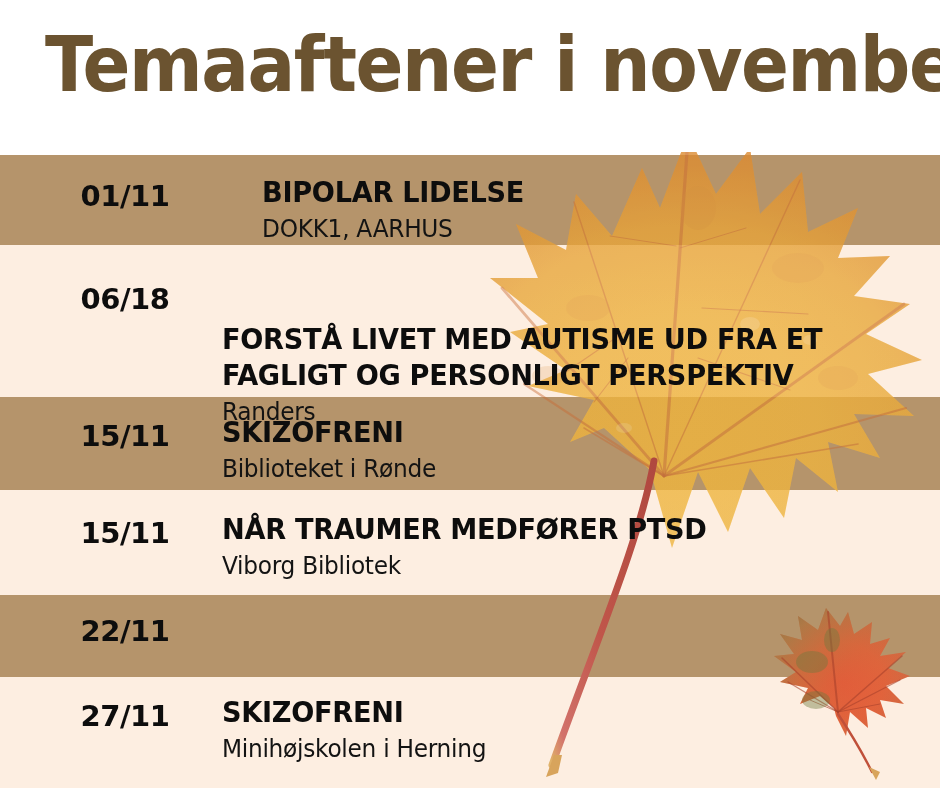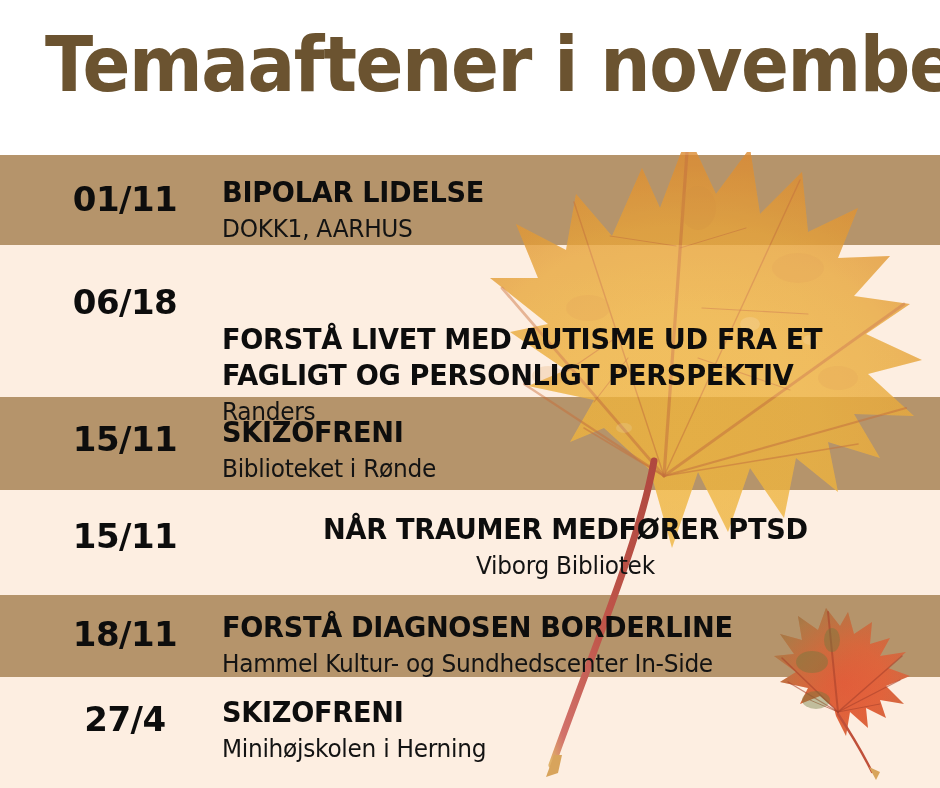--- a/index.html
+++ b/index.html
@@ -64,21 +64,21 @@
     position:absolute;
     left:0; width:940px;
     display:block;
   }
   .entry-date {
     position:absolute;
     left:50px;
     width:150px;
     text-align:center;
     font-family:"DejaVu Sans", sans-serif;
-    font-size:34px;
+    font-size:29px;
     font-weight:700;
     color:#0d0d0d;
     letter-spacing:-0.5px;
     white-space:nowrap;
   }
   .entry-body {
     position:absolute;
     left:222px;
     right:10px;
   }
@@ -273,21 +273,21 @@
   </div>
 
   <div class="title-bar">
     <div class="poster-title">Temaaftener i november</div>
   </div>
 
   <div class="text-layer">
 
     <div class="entry" style="top:155px;height:90px;">
       <div class="entry-date" style="top:24px;">01/11</div>
-      <div class="entry-body" style="top:20px;">
+      <div class="entry-body" style="top:20px;margin-left:40px;">
         <div class="entry-title">BIPOLAR LIDELSE</div>
         <div class="entry-venue">DOKK1, AARHUS</div>
       </div>
     </div>
 
     <div class="entry" style="top:245px;height:152px;">
       <div class="entry-date" style="top:37px;">06/18</div>
       <div class="entry-body" style="top:33px;margin-top:44px;">
         <div class="entry-title">FORSTÅ LIVET MED AUTISME UD FRA ET</div>
         <div class="entry-title">FAGLIGT OG PERSONLIGT PERSPEKTIV</div>
@@ -298,36 +298,32 @@
     <div class="entry" style="top:397px;height:93px;">
       <div class="entry-date" style="top:22px;">15/11</div>
       <div class="entry-body" style="top:18px;">
         <div class="entry-title">SKIZOFRENI</div>
         <div class="entry-venue">Biblioteket i Rønde</div>
       </div>
     </div>
 
     <div class="entry" style="top:490px;height:105px;">
       <div class="entry-date" style="top:26px;">15/11</div>
-      <div class="entry-body" style="top:22px;text-align:center;">
+      <div class="entry-body" style="top:22px;">
         <div class="entry-title">NÅR TRAUMER MEDFØRER PTSD</div>
         <div class="entry-venue">Viborg Bibliotek</div>
       </div>
     </div>
 
     <div class="entry" style="top:595px;height:82px;">
-      <div class="entry-date" style="top:19px;">18/11</div>
-      <div class="entry-body" style="top:15px;">
-        <div class="entry-title">FORSTÅ DIAGNOSEN BORDERLINE</div>
-        <div class="entry-venue">Hammel Kultur- og Sundhedscenter In-Side</div>
-      </div>
+      <div class="entry-date" style="top:19px;">22/11</div>
     </div>
 
     <div class="entry" style="top:677px;height:111px;">
-      <div class="entry-date" style="top:22px;">27/4</div>
+      <div class="entry-date" style="top:22px;">27/11</div>
       <div class="entry-body" style="top:18px;">
         <div class="entry-title">SKIZOFRENI</div>
         <div class="entry-venue">Minihøjskolen i Herning</div>
       </div>
     </div>
 
   </div>
 </div>
 
 </body></html>

